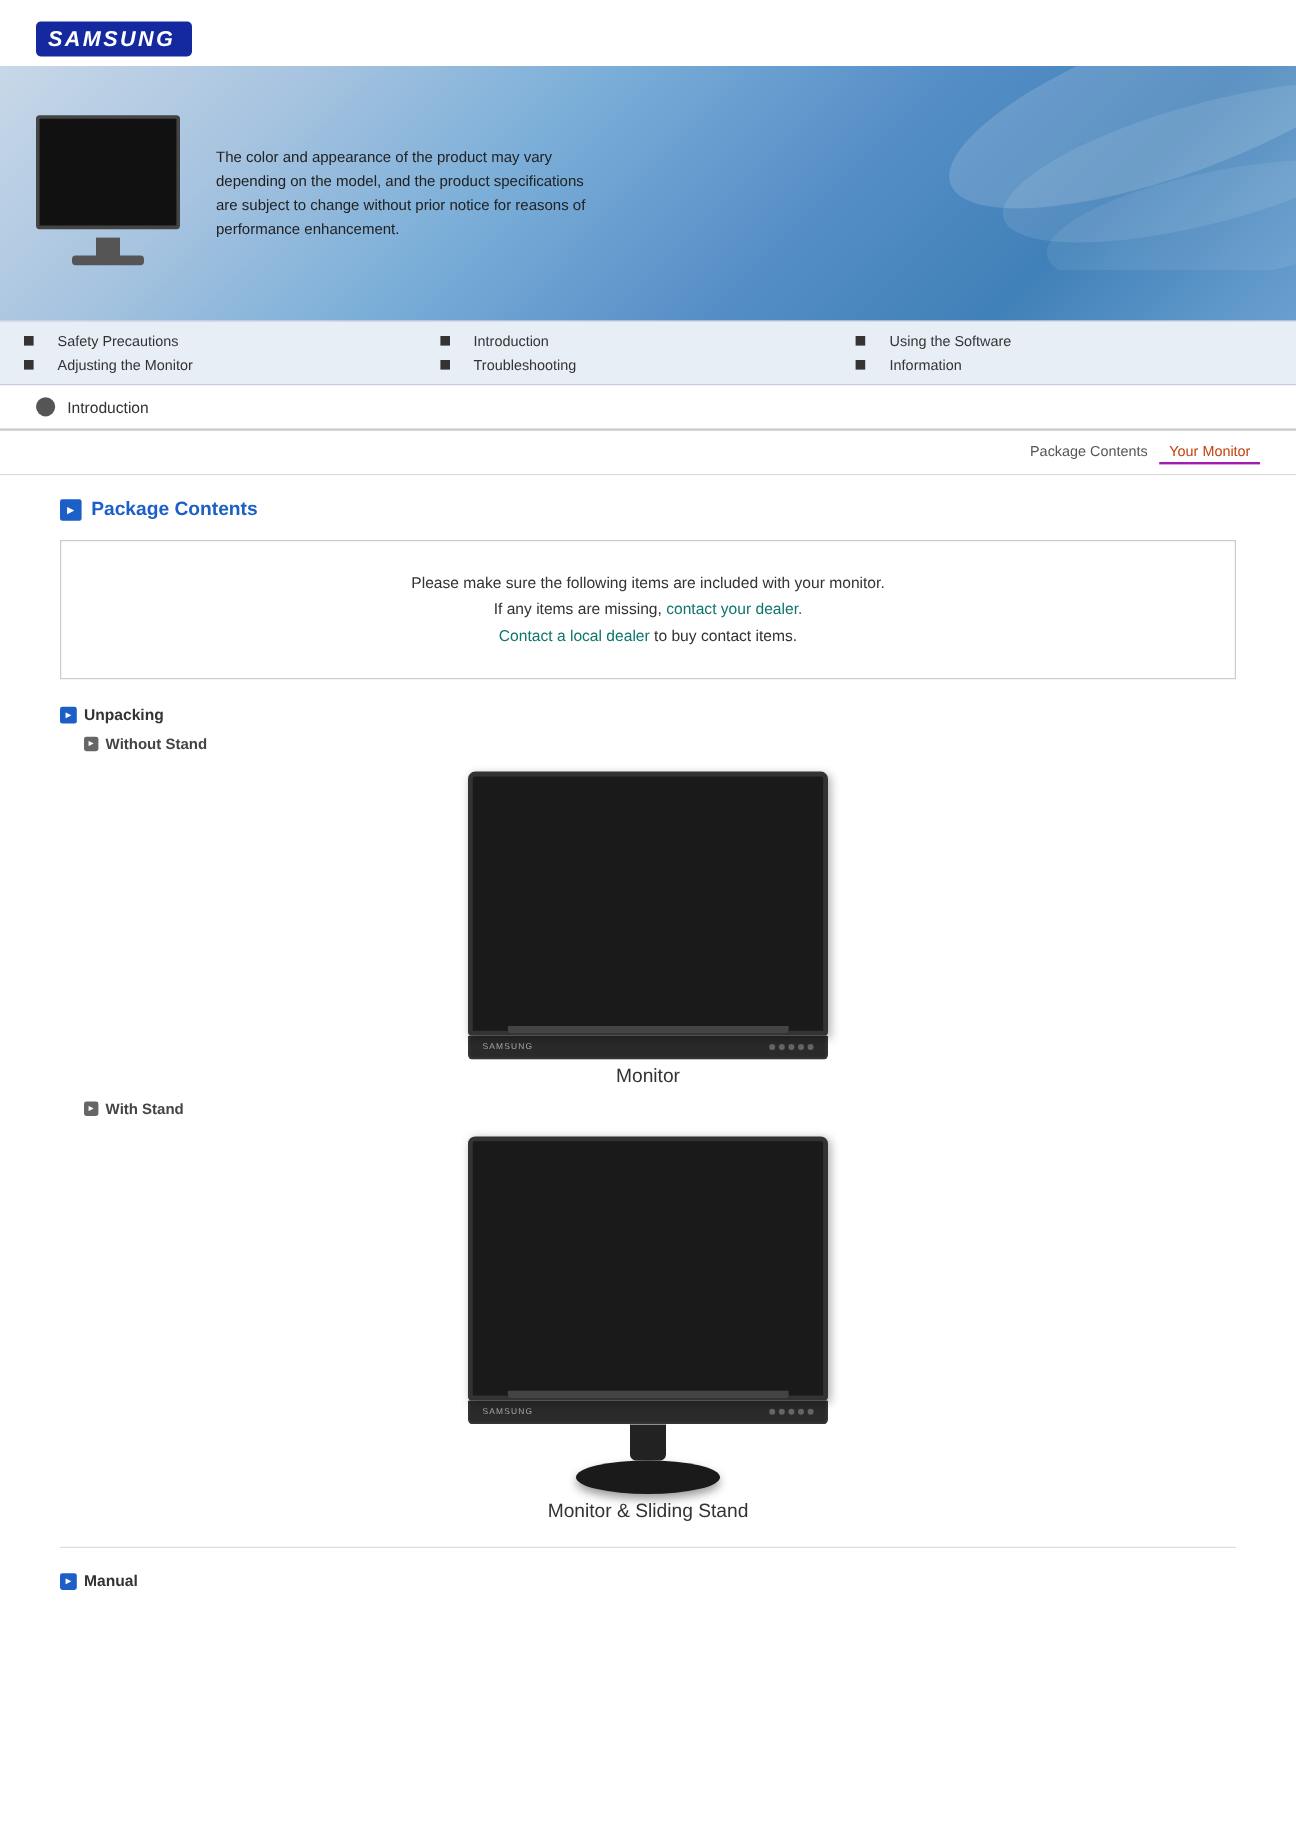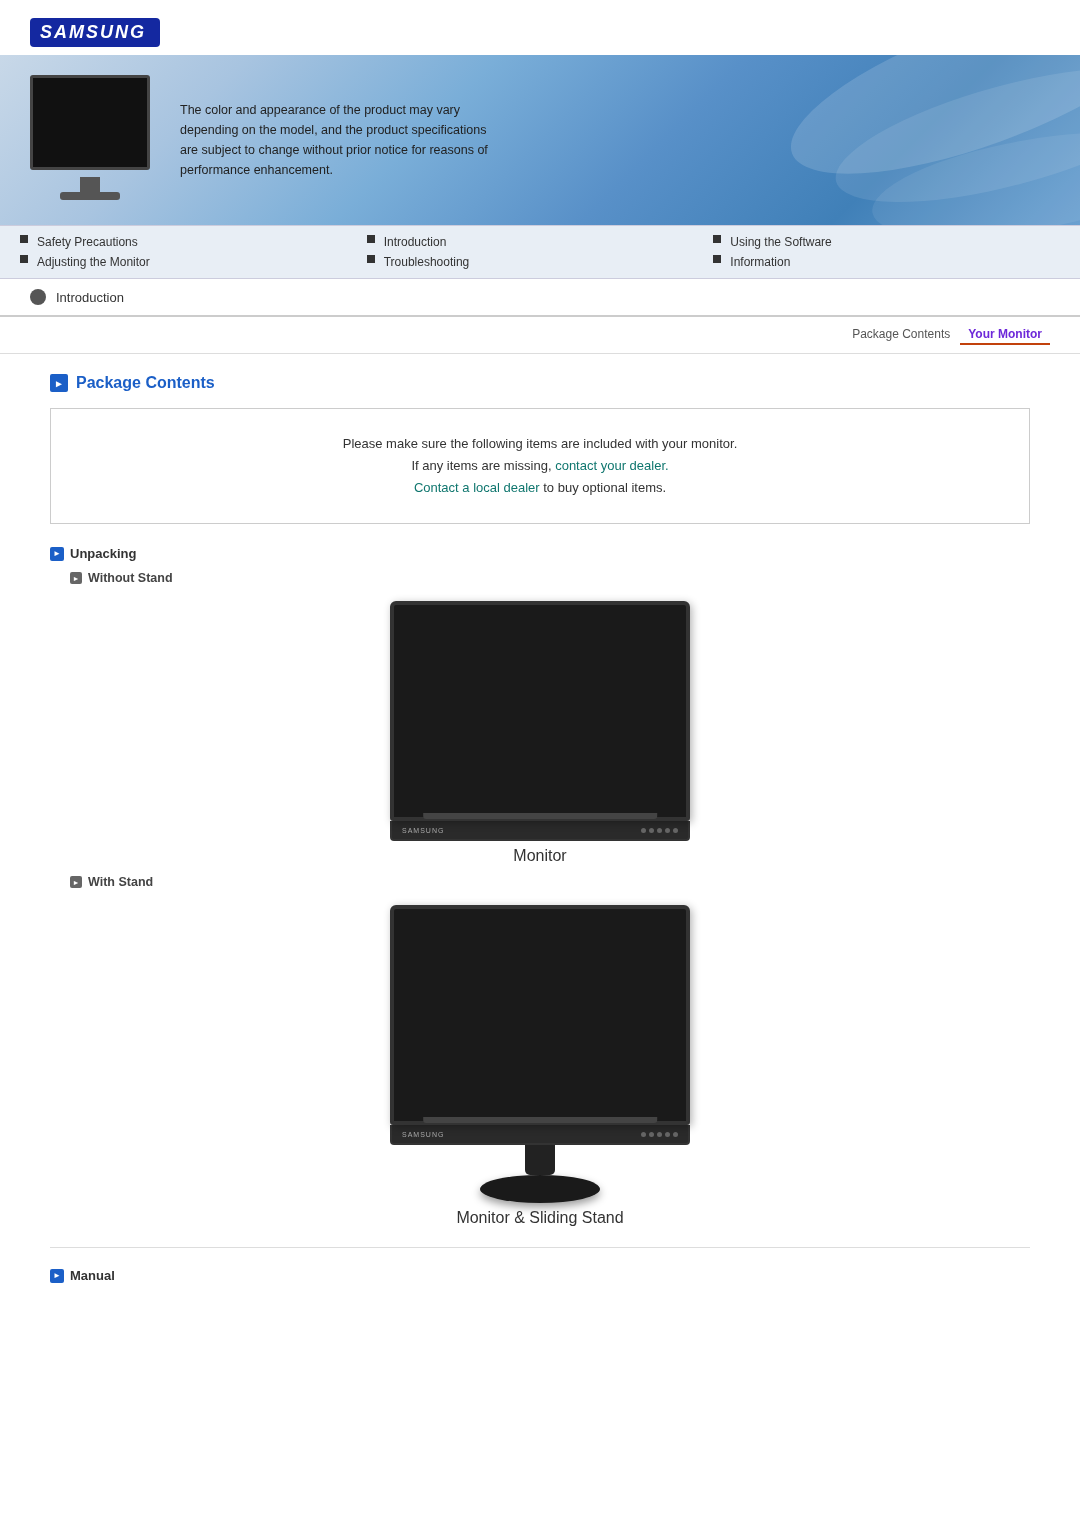--- a/index.html
+++ b/index.html
@@ -24,21 +24,21 @@
       font-style: italic;
       letter-spacing: 2px;
       padding: 4px 14px 4px 10px;
       border-radius: 4px;
       margin-bottom: 8px;
     }
 
     
     .banner {
       width: 100%;
-      height: 170px;
+      height: 212px;
       background: linear-gradient(135deg, #c8d8e8 0%, #a8c4e0 20%, #7aaed8 40%, #5890c8 60%, #4080b8 80%, #6aa0d0 100%);
       display: flex;
       align-items: center;
       position: relative;
       overflow: hidden;
       margin-bottom: 0;
     }
     .banner-monitor {
       width: 140px;
       height: 130px;
@@ -98,22 +98,22 @@
       flex-wrap: wrap;
       padding: 6px 20px;
       gap: 0;
     }
     .nav-col {
       flex: 1;
       min-width: 160px;
     }
     .nav-item {
       display: flex;
-      align-items: flex-start;
-      gap: 9px;
+      align-items: center;
+      gap: 20px;
       padding: 3px 0;
       font-size: 12px;
       color: #333;
       cursor: pointer;
     }
     .nav-bullet {
       width: 8px;
       height: 8px;
       background: #333;
       display: inline-block;
@@ -150,23 +150,23 @@
       border-bottom: 1px solid #ddd;
     }
     .sub-tab {
       font-size: 12px;
       color: #555;
       padding: 2px 8px;
       cursor: pointer;
       border-bottom: 2px solid transparent;
     }
     .sub-tab.active {
-      border-bottom: 2px solid #c2410c;
-      color: #6d28d9;
-      font-weight: bold;
+      border-bottom: 2px solid #a21caf;
+      color: #c2410c;
+      font-weight: normal;
     }
 
     
     .main-content {
       padding: 20px 50px;
     }
 
     
     .section-heading {
       display: flex;
@@ -419,21 +419,21 @@
   <div class="section-heading">
     <span class="section-heading-icon">►</span>
     <span class="section-heading-text">Package Contents</span>
   </div>
 
   <div class="info-box">
     <span>Please make sure the following items are included with your monitor.</span><br>
     <span>If any items are missing,</span>
     <a href="#">contact your dealer.</a><br>
     <a href="#">Contact a local dealer</a>
-    <span>to buy optional items.</span>
+    <span>to buy contact items.</span>
   </div>
 
   <div class="sub-section">
     <div class="sub-section-heading">
       <span class="sub-section-icon">►</span>
       <span>Unpacking</span>
     </div>
   </div>
 
   <div class="sub-sub-heading">

